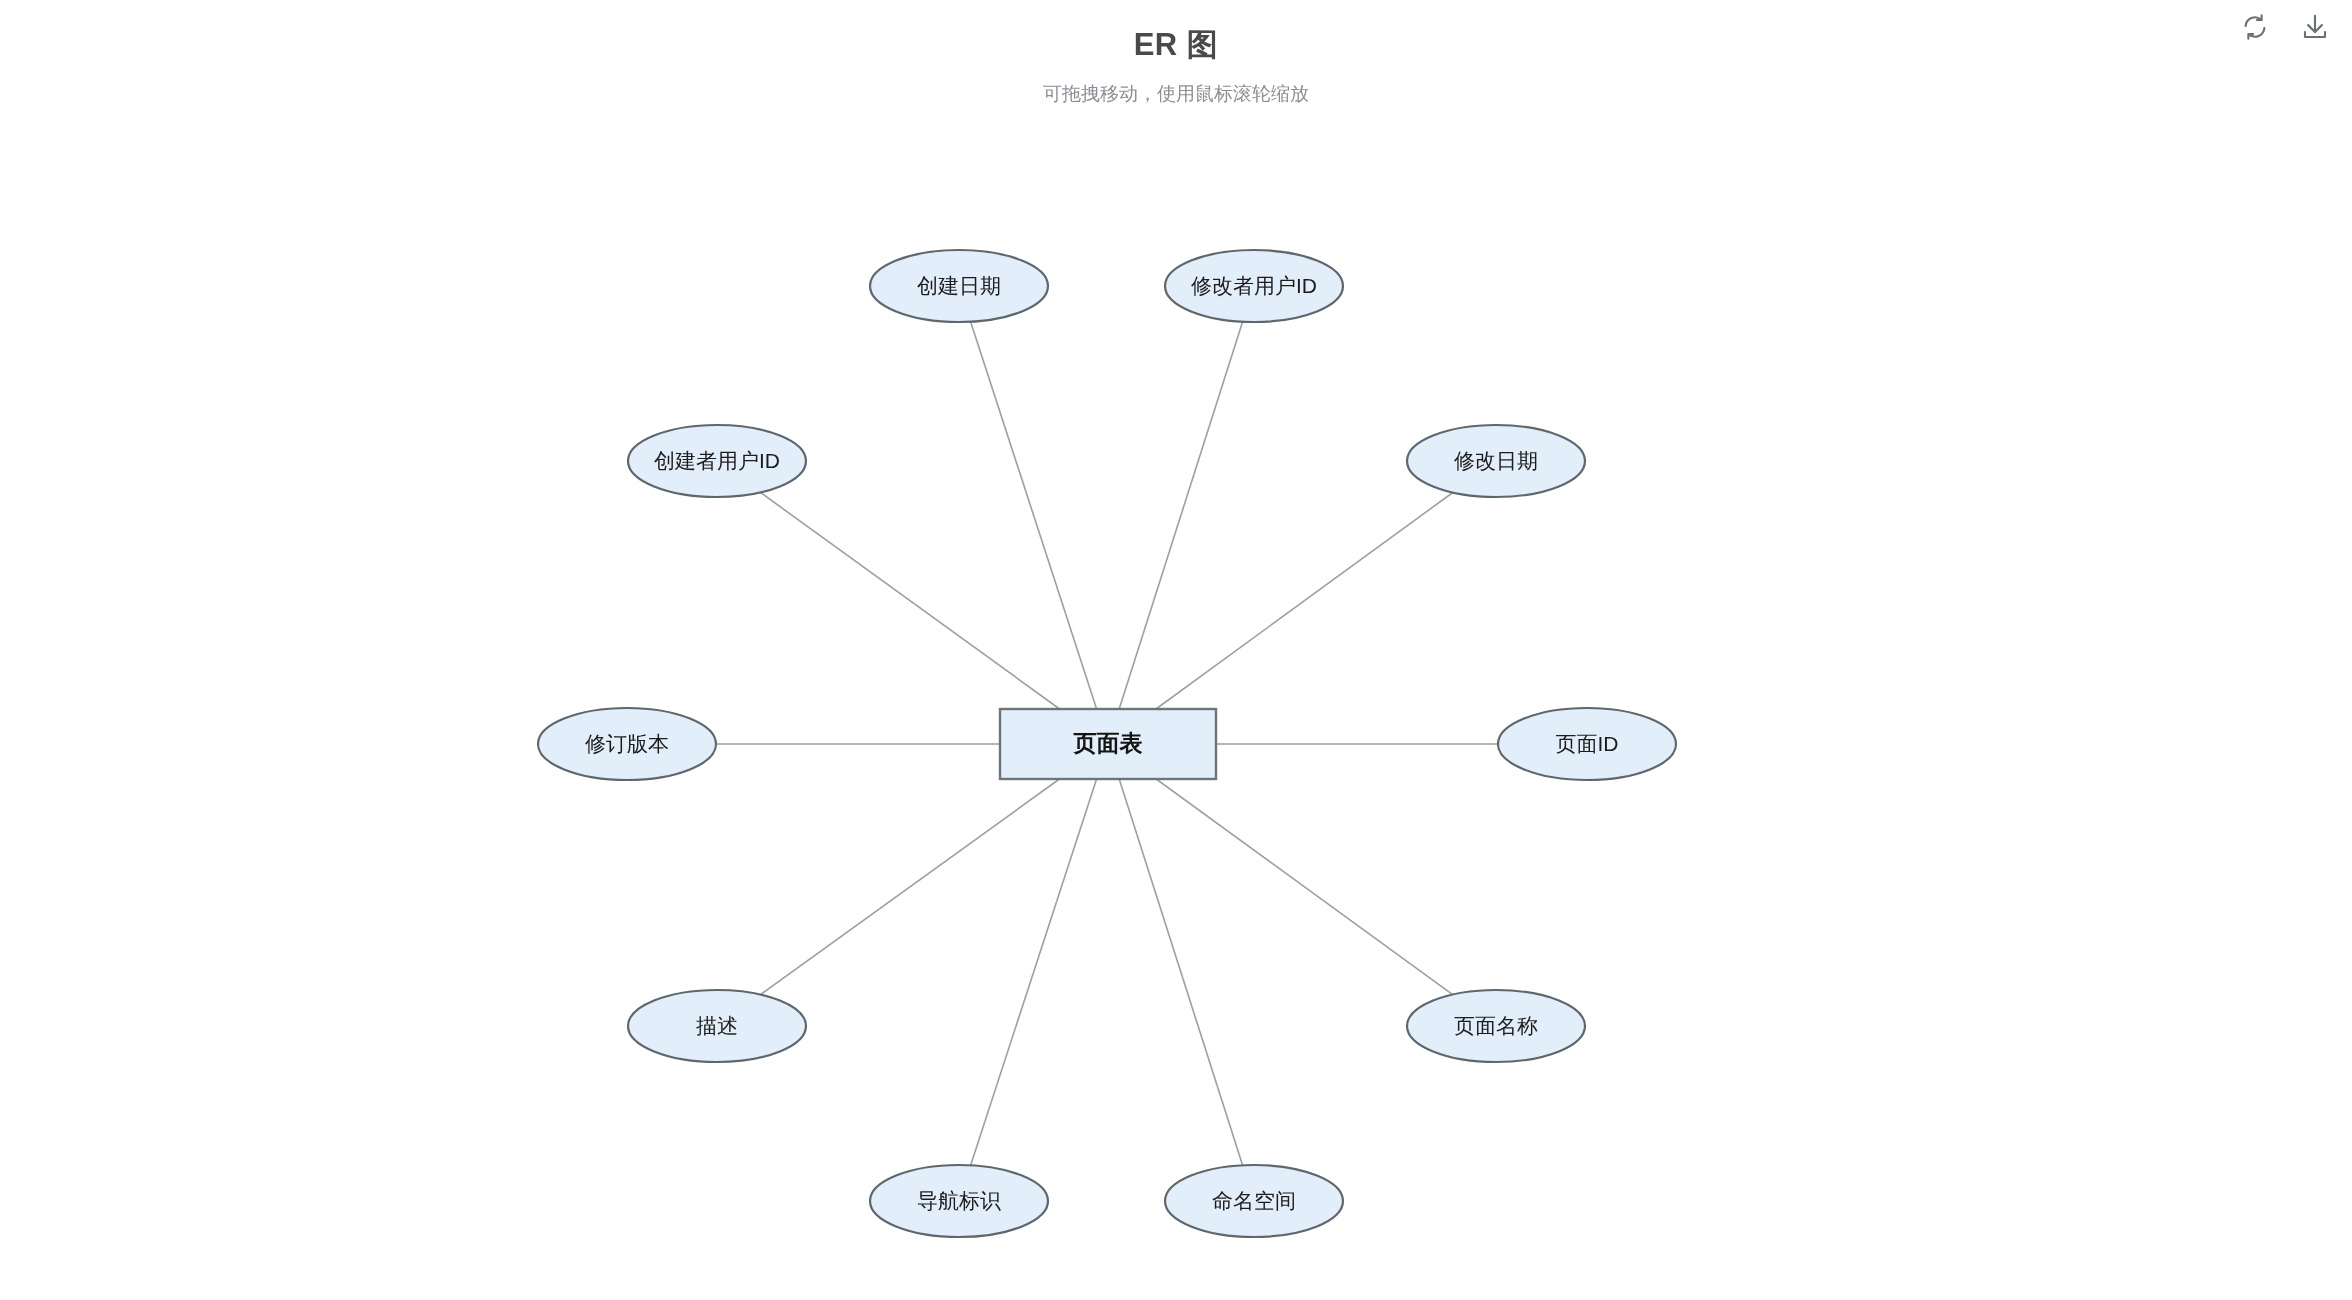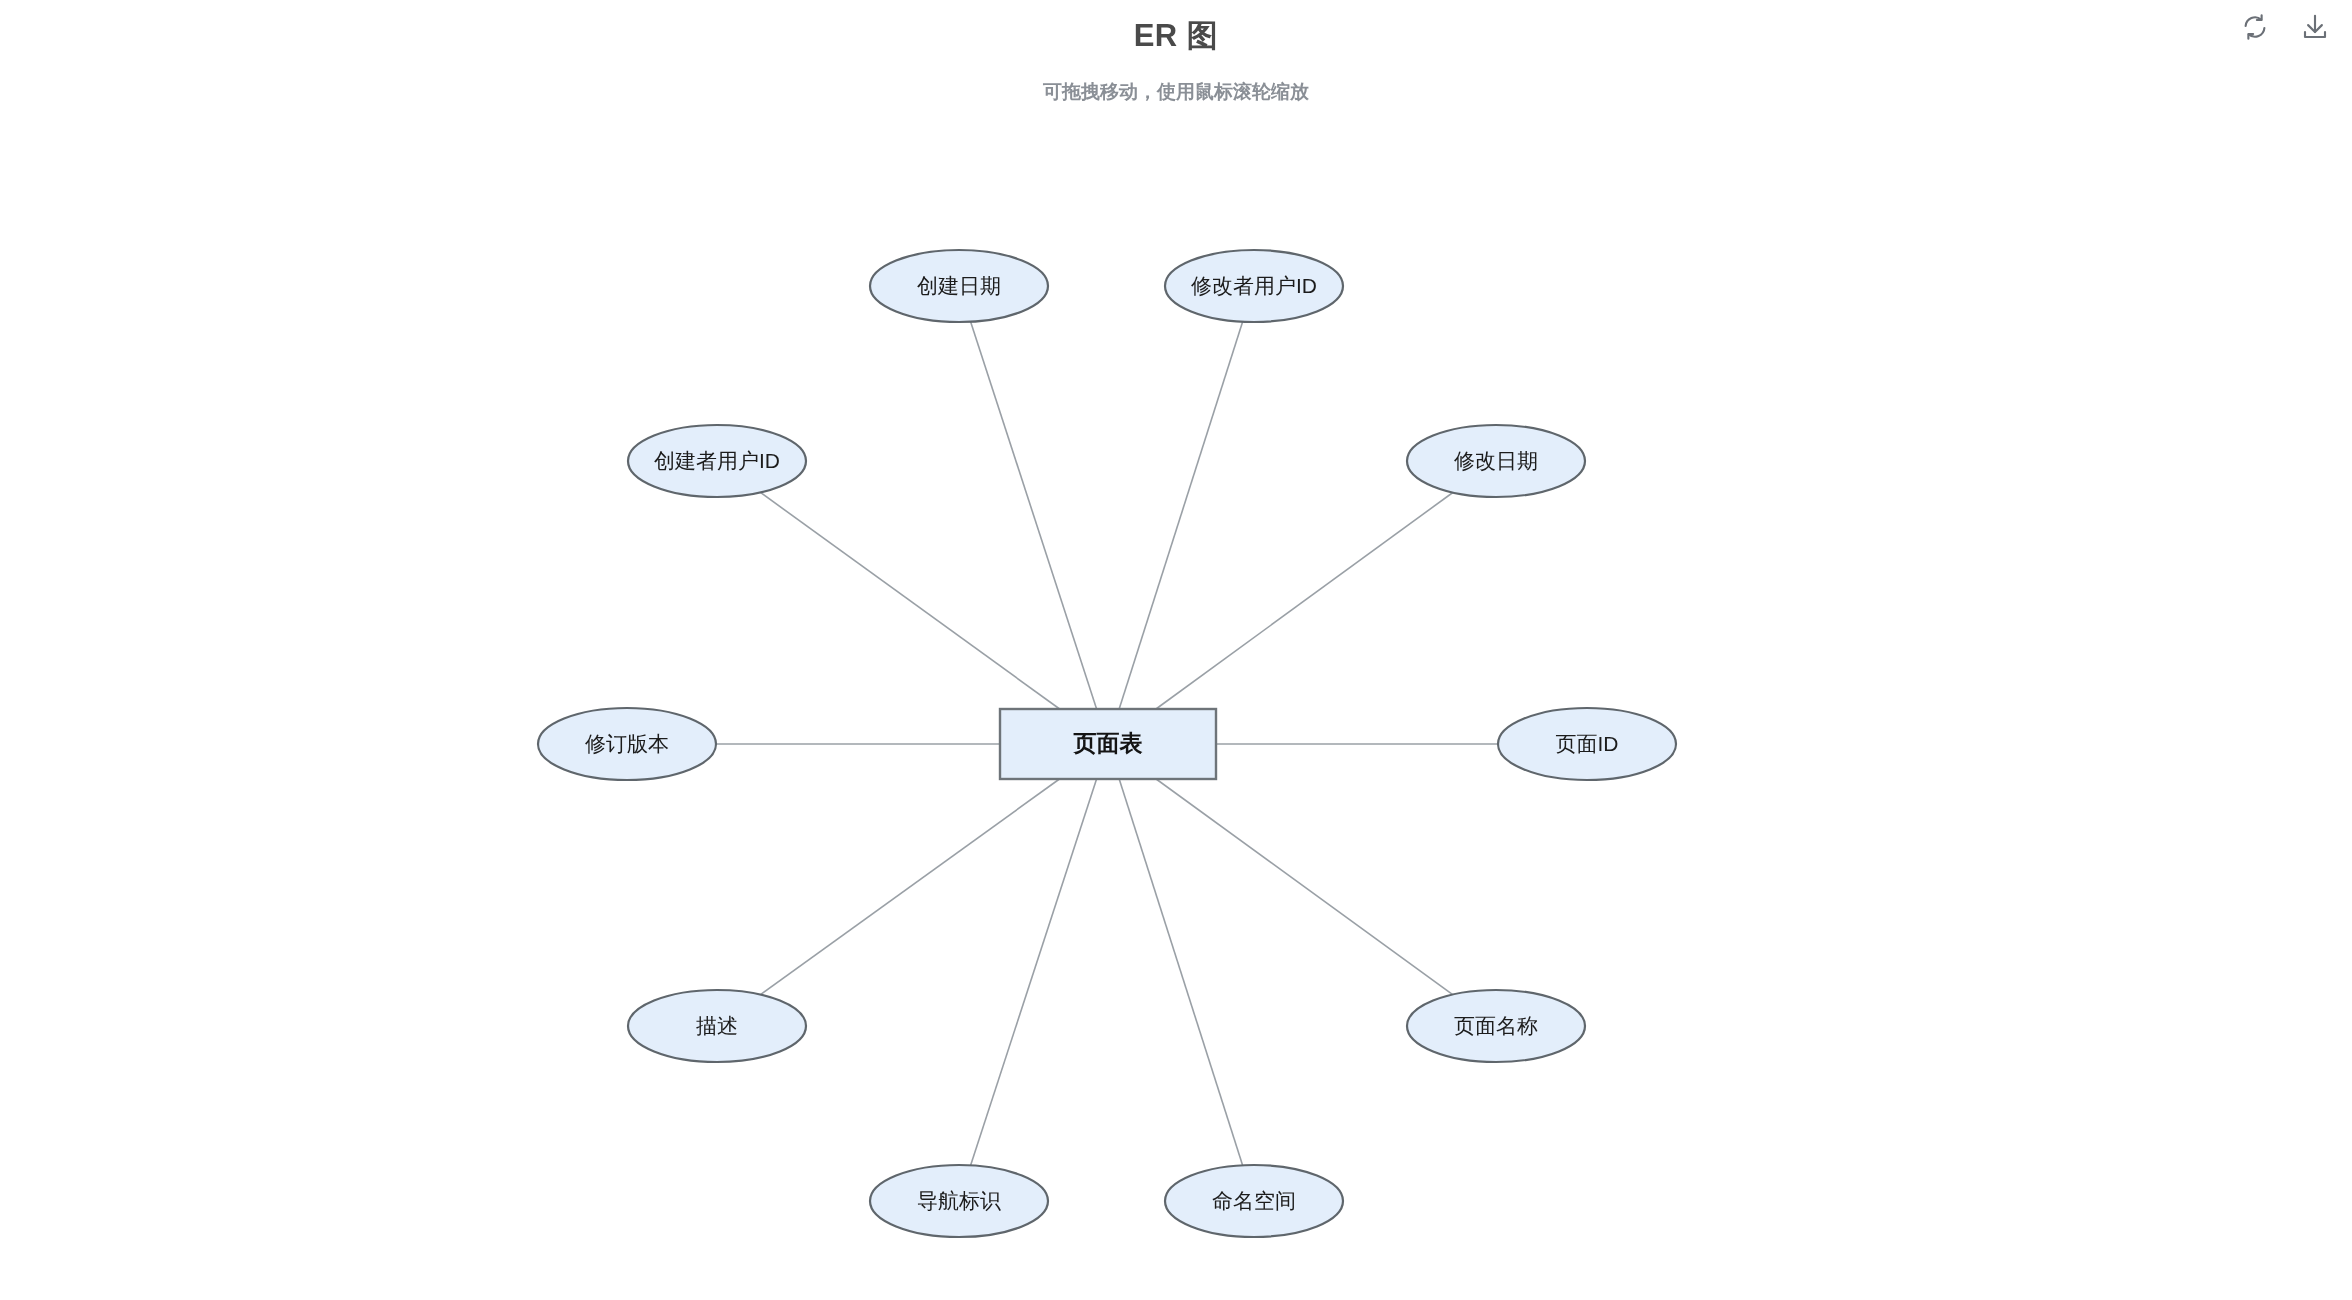--- a/index.html
+++ b/index.html
@@ -47,32 +47,32 @@
   .header {
     position: absolute;
     top: 0;
     left: 0;
     width: 2352px;
     text-align: center;
     pointer-events: none;
   }
   .page-title {
     margin: 0;
-    padding-top: 17px;
+    padding-top: 26px;
     font-size: 31px;
     font-weight: bold;
     color: #4a4a4a;
     letter-spacing: 0.5px;
     line-height: 1.2;
   }
   .page-subtitle {
-    margin: 9px;
+    margin: 2px;
     padding-top: 18px;
     font-size: 19px;
-    font-weight: bold;
+    font-weight: normal;
     color: #8a8f96;
     line-height: 1.2;
   }
 
   
   .er-canvas {
     position: absolute;
     top: 0;
     left: 0;
     width: 2352px;

